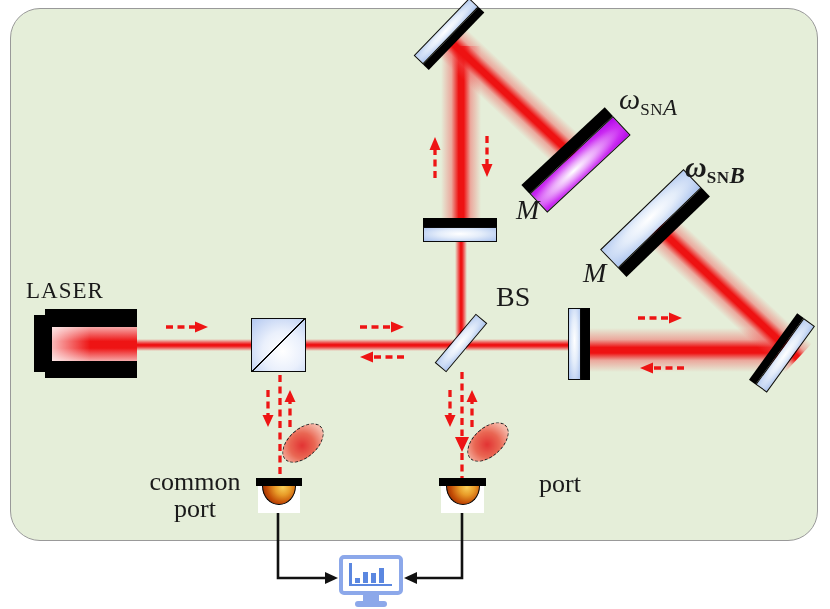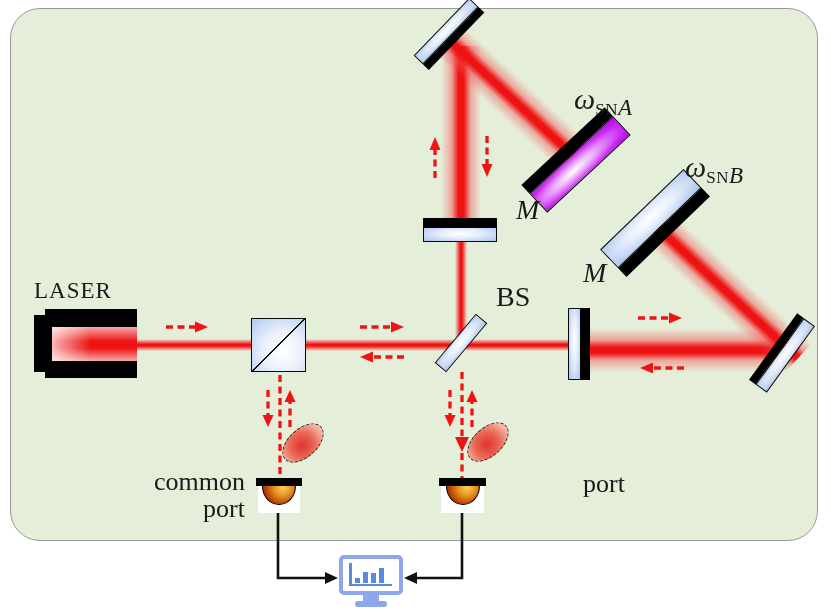--- a/index.html
+++ b/index.html
@@ -51,21 +51,21 @@
   .chart .bar1,.chart .bar2,.chart .bar3,.chart .bar4{position:absolute;bottom:8px;width:5px;background:var(--chart-blue,#5b87e0);}
   .chart .bar1{left:12px;height:5px;}
   .chart .bar2{left:20px;height:11px;}
   .chart .bar3{left:28px;height:10px;}
   .chart .bar4{left:36px;height:15px;}
   
   .lbl{position:absolute;z-index:6;white-space:nowrap;line-height:1;}
   .lbl.caps{font-size:23px;letter-spacing:1px;}
   .lbl.bs{font-size:28px;}
   .lbl.mm{font-size:28px;font-style:italic;}
-  .lbl.port{font-size:26px;line-height:27px;text-align:right;}
+  .lbl.port{font-size:26px;line-height:27px;text-align:center;}
   .freq .om{font-size:30px;font-style:italic;}
   .freq .sub{font-size:17px;vertical-align:-6px;letter-spacing:.5px;}
   .freq .suf{font-size:23px;font-style:italic;vertical-align:-6px;}
   svg.overlay{position:absolute;left:0;top:0;z-index:3;pointer-events:none;}
 </style>
 </head>
 <body>
 
 <div class="canvas">
 
@@ -174,27 +174,27 @@
       <div class="ax-h"></div>
       <div class="bar1"></div>
       <div class="bar2"></div>
       <div class="bar3"></div>
       <div class="bar4"></div>
     </div>
   </div>
   <div class="mon-neck" style="left:363px;top:594px;width:16px;height:7px;"></div>
   <div class="mon-base" style="left:355px;top:601px;width:32px;height:6px;"></div>
 
-  <div class="lbl caps" style="left:34px;top:279px;">LASER</div>
+  <div class="lbl caps" style="left:26px;top:279px;">LASER</div>
   <div class="lbl bs" style="left:496px;top:283px;">BS</div>
 
-  <div class="lbl freq" style="left:574px;top:84px;">
+  <div class="lbl freq" style="left:619px;top:84px;">
     <span class="om">ω</span><span class="sub">SN</span><span class="suf">A</span>
   </div>
-  <div class="lbl freq" style="left:685px;top:152px;">
+  <div class="lbl freq" style="left:685px;top:152px;font-weight:bold;">
     <span class="om">ω</span><span class="sub">SN</span><span class="suf">B</span>
   </div>
 
   <div class="lbl mm" style="left:516px;top:196px;">M</div>
   <div class="lbl mm" style="left:583px;top:259px;">M</div>
 
   <div class="lbl port" style="left:145px;top:468px;width:100px;">
     <div>common</div>
     <div>port</div>
   </div>

